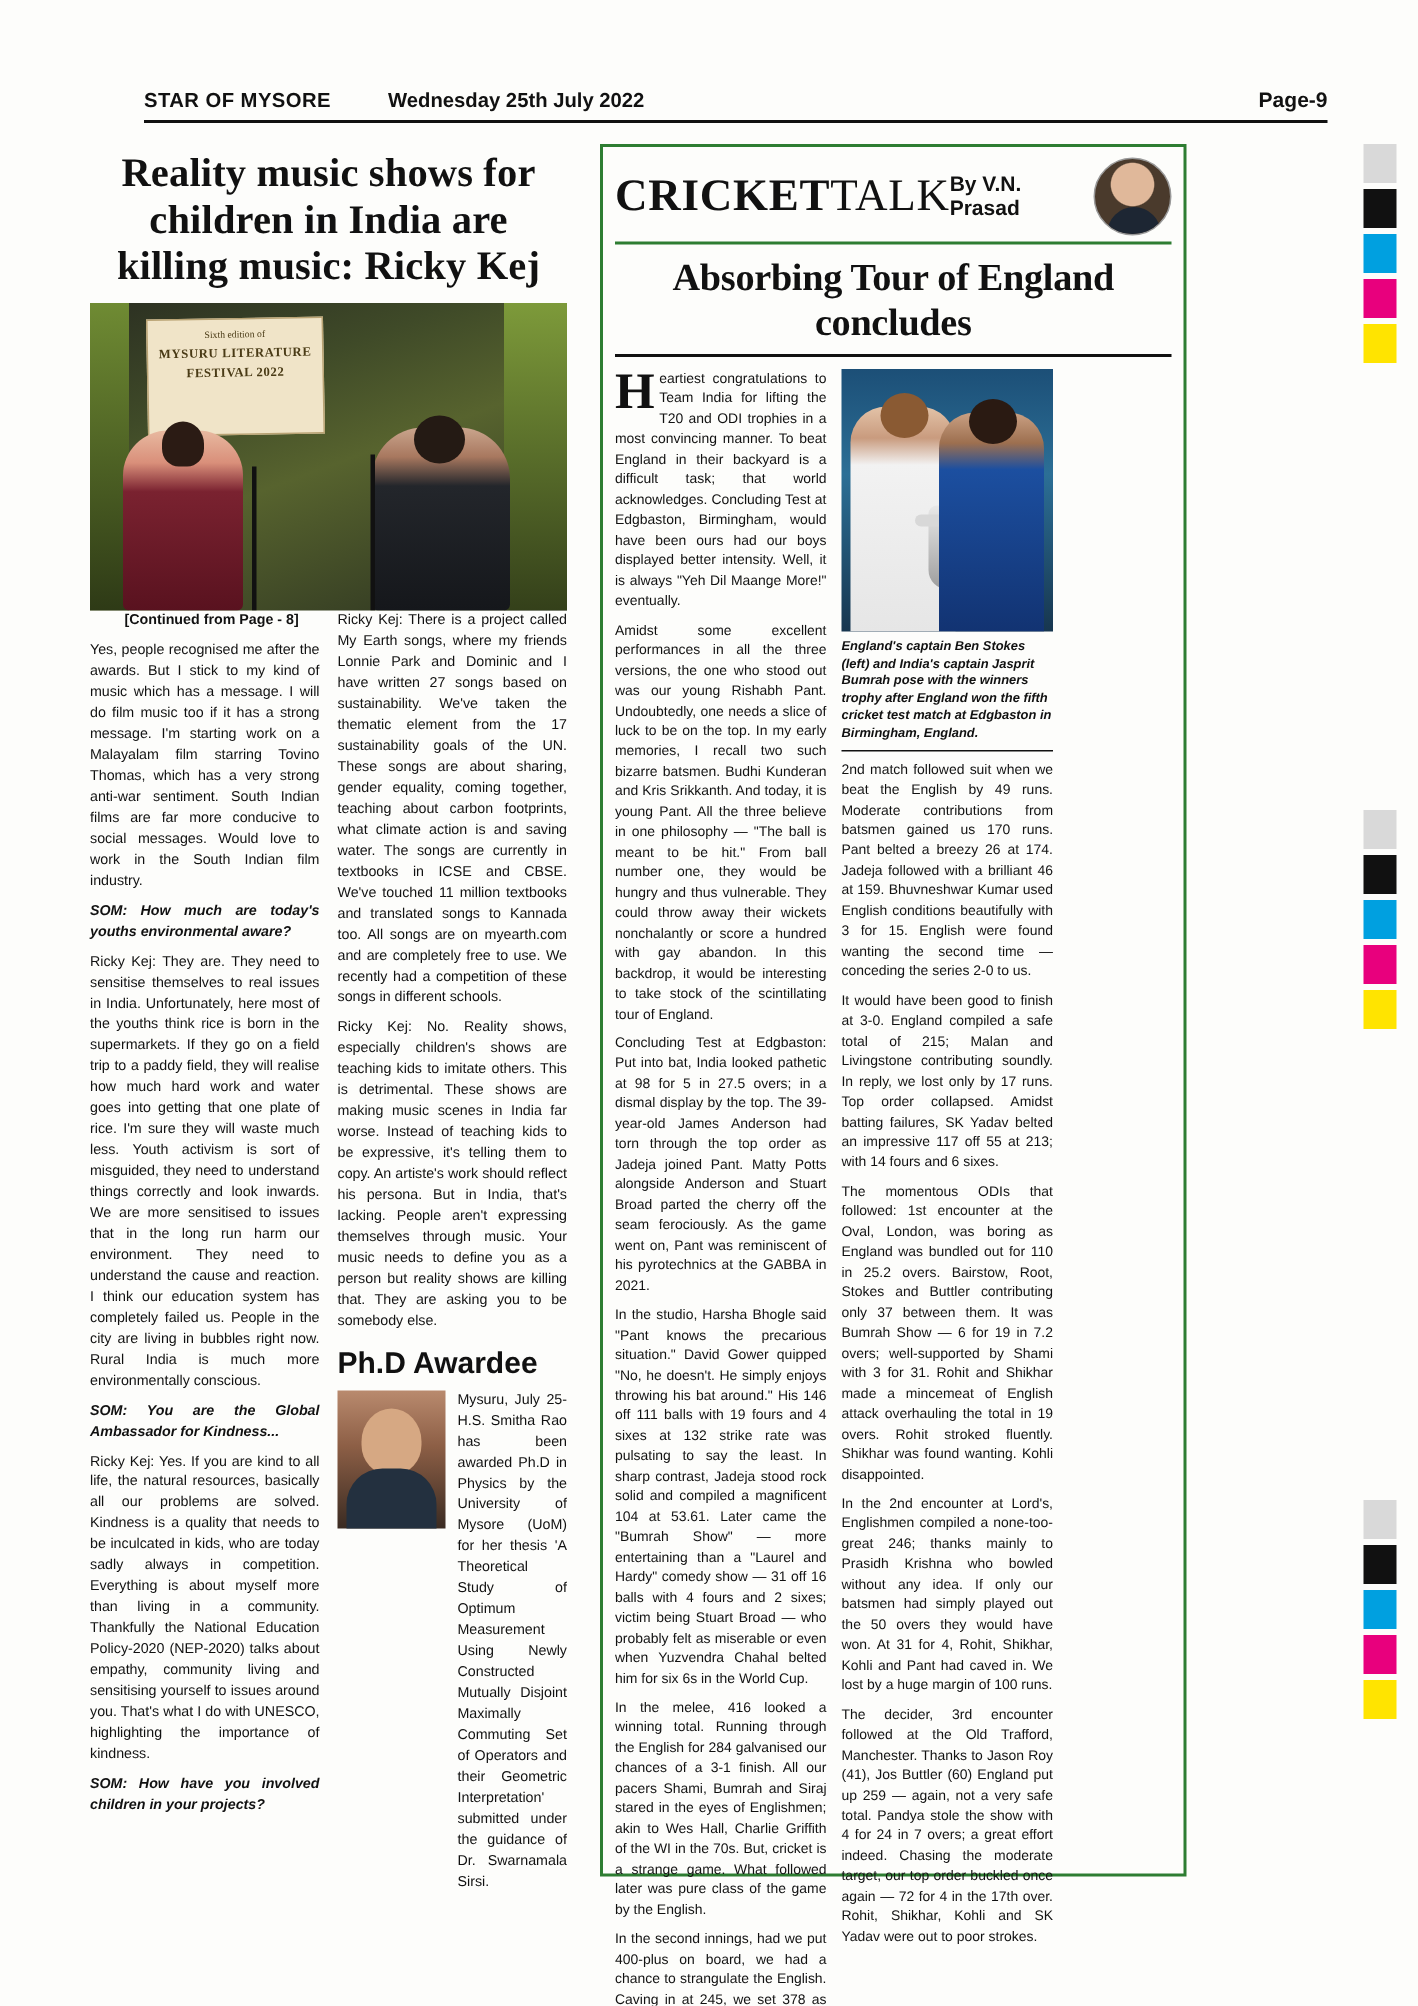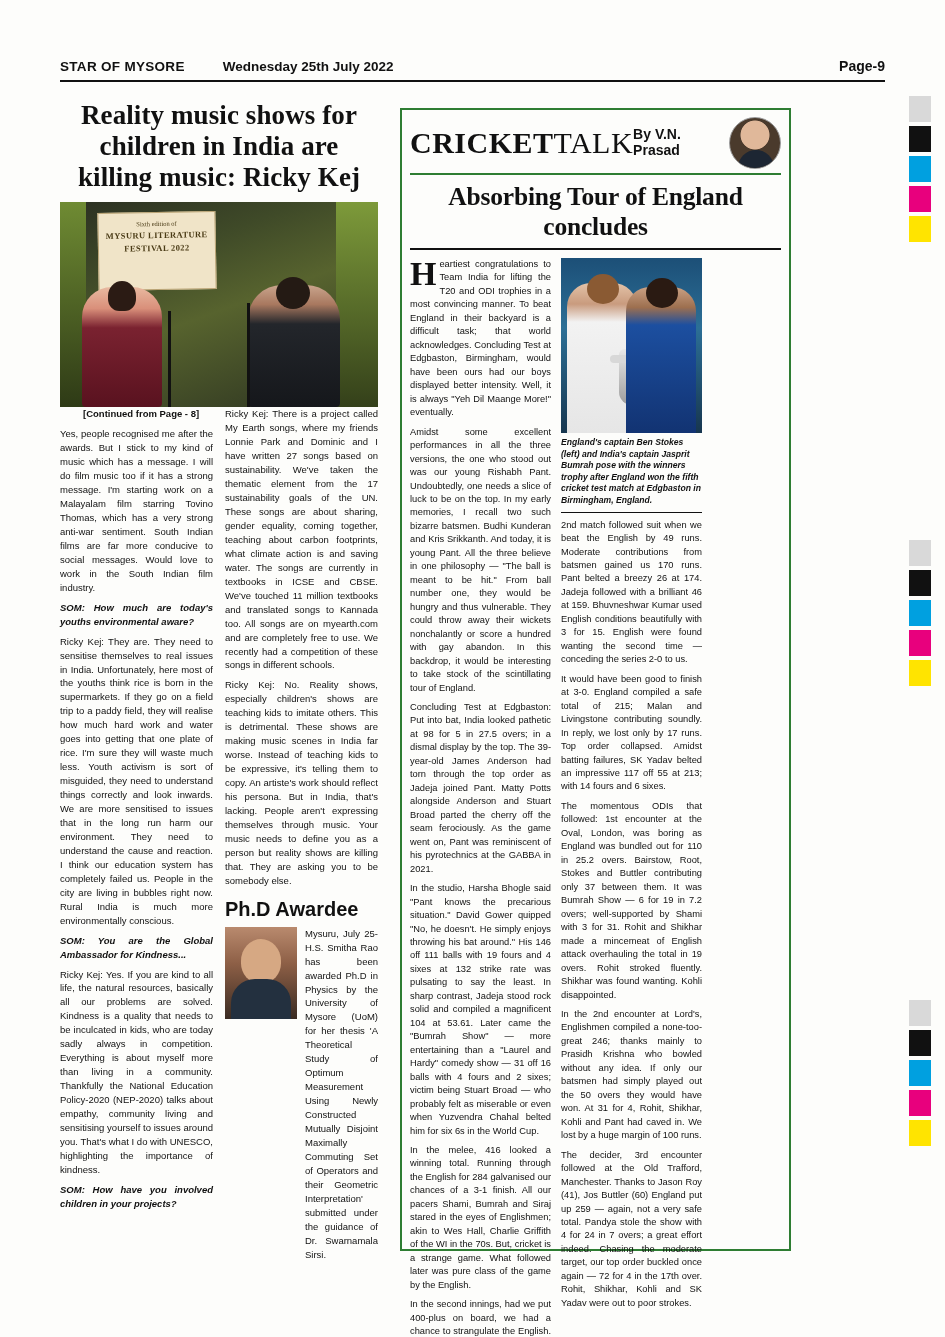--- a/index.html
+++ b/index.html
@@ -18,29 +18,30 @@
     width: 945px; height: 1337px;
     padding: 58px 60px 30px 60px;
   }
 
   
   .masthead {
     display: flex; align-items: baseline;
     border-bottom: 2px solid #111;
     padding-bottom: 6px;
     font-size: 13px;
+    margin-left: 36px;
   }
   .mast-left { font-weight: 700; letter-spacing: .3px; font-size: 13.5px; }
   .mast-date { font-weight: 700; margin-left: 38px; font-size: 13.5px; }
   .mast-right { margin-left: auto; font-weight: 700; font-size: 14px; }
 
   
   .panes { display: flex; margin-top: 14px; height: 1155px; }
   .pane-left { width: 330px; padding-right: 12px; }
-  .pane-right { width: 391px; margin-left: 10px; border: 2px solid #2e7d32; padding: 7px 8px 6px 8px; position: relative; margin-top: 12px;}
+  .pane-right { width: 391px; margin-left: 10px; border: 2px solid #2e7d32; padding: 7px 8px 6px 8px; position: relative;}
 
   
   h1.lead {
     font-family: "Liberation Serif", serif;
     font-size: 27px;
     line-height: 1.14;
     text-align: center;
     font-weight: 700;
     margin: 4px 0 10px 0;
     letter-spacing: .1px;

